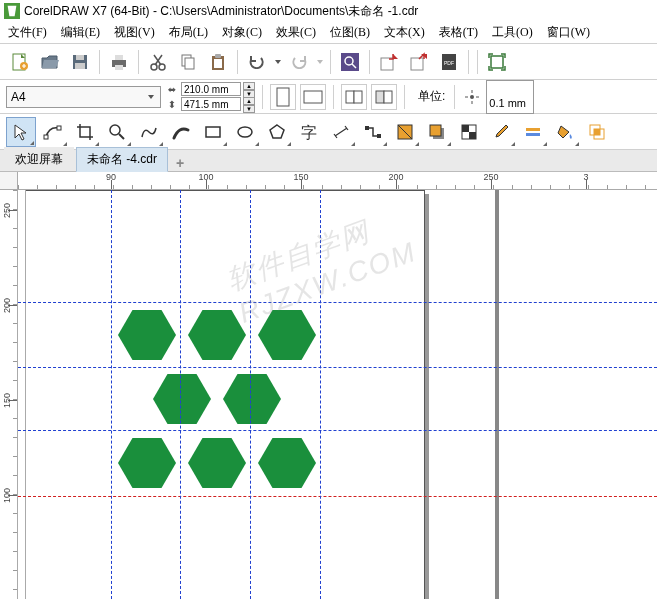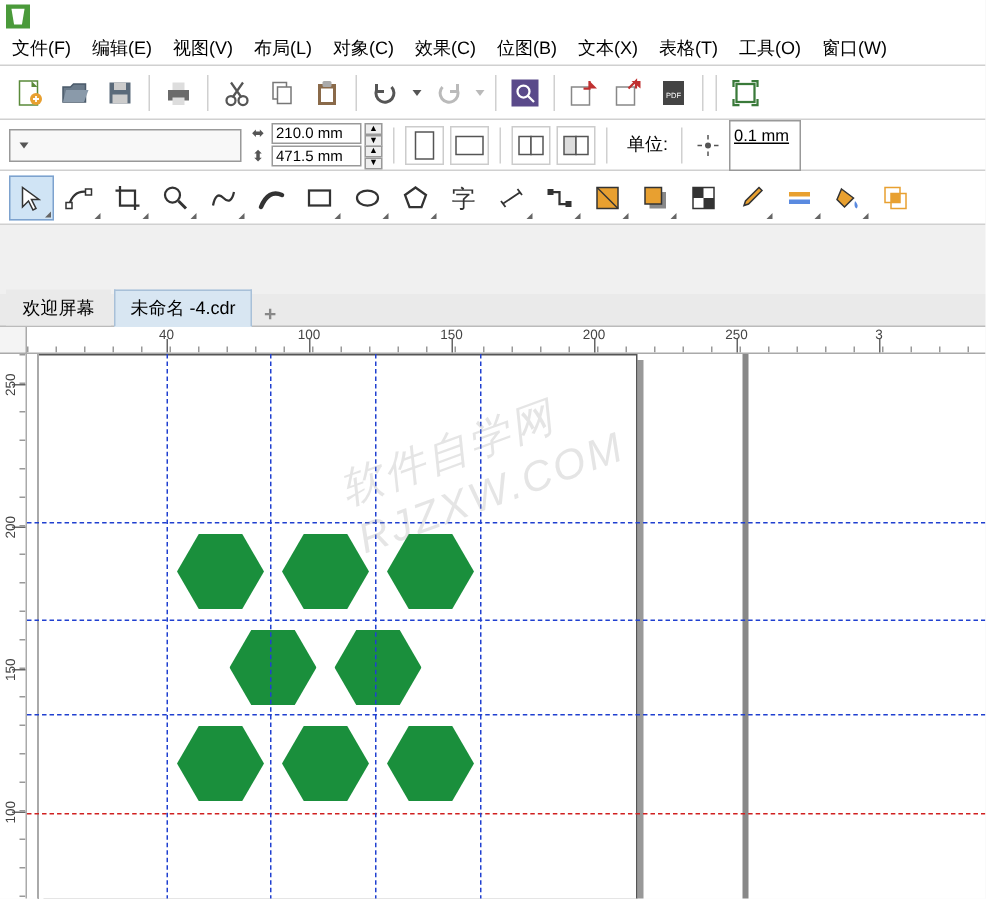--- a/index.html
+++ b/index.html
@@ -2,46 +2,46 @@
 <html><head>
 <meta charset="utf-8">
 <style>
   * { box-sizing: border-box; margin: 0; padding: 0; }
   body { font-family: "Microsoft YaHei", Tahoma, sans-serif; font-size: 12px; background: #f0f0f0; width: 657px; height: 599px; overflow: hidden; }
   .titlebar { height: 22px; background: #fff; display: flex; align-items: center; padding: 0 4px; gap: 4px; }
   .app-icon { width: 16px; height: 16px; background: #4a9a3a; display: flex; align-items: center; justify-content: center; }
   .app-icon svg { width: 14px; height: 14px; }
   .title-text { font-size: 12px; color: #000; }
   .menubar { height: 22px; background: #fff; display: flex; align-items: center; padding: 0 8px; gap: 14px; border-bottom: 1px solid #d0d0d0; }
-  .menu-item { font-size: 12px; cursor: pointer; }
+  .menu-item { font-size: 12px; cursor: pointer; font-family: Liberation Serif, serif; }
   .toolbar1 { height: 36px; background: #fff; display: flex; align-items: center; padding: 0 6px; gap: 2px; border-bottom: 1px solid #d0d0d0; }
   .tbtn { width: 28px; height: 28px; display: flex; align-items: center; justify-content: center; cursor: pointer; border: 1px solid transparent; }
   .sep { width: 1px; height: 24px; background: #d0d0d0; margin: 0 3px; }
   .dd-arrow { width: 10px; display:flex; align-items:center; justify-content:center; }
   .zoom-combo { width: 80px; height: 22px; border: 1px solid #888; background: #fff; display: flex; align-items: center; padding: 0 2px 0 4px; font-size: 12px; }
   .zoom-combo span { flex:1; }
   .propbar { height: 34px; background: #fff; display: flex; align-items: center; padding: 0 6px; gap: 4px; border-bottom: 1px solid #d0d0d0; }
   .paper-combo { width: 155px; height: 22px; border: 1px solid #999; background: #f8f8f8; display: flex; align-items: center; padding: 0 4px; font-size: 12px; }
   .paper-combo span { flex:1; }
   .dim-group { display:flex; flex-direction:column; gap:0px; }
   .dim-row { display:flex; align-items:center; height:15px; gap:2px; }
   .dim-icon { width:14px; display:flex; justify-content:center; font-size:10px; color:#555;}
   .dim-input { width:60px; height:14px; border:1px solid #999; background:#fff; font-size:10px; padding:0 2px; display:flex; align-items:center;}
   .spin { width:12px; height:14px; display:flex; flex-direction:column; }
   .spin div { flex:1; border:1px solid #999; background:#eee; font-size:6px; display:flex; align-items:center; justify-content:center; line-height:1;}
   .orient-btn { width:26px; height:26px; border:1px solid #ccc; background:#fff; display:flex; align-items:center; justify-content:center; cursor:pointer;}
   .unit-label { font-size:12px; margin:0 2px 0 6px;text-align:right;}
   .unit-combo { width:80px; height:22px; border:1px solid #999; background:#fff; display:flex; align-items:center; padding:0 4px; font-size:12px;}
   .unit-combo span{flex:1;}
-  .nudge-input { width:48px; height:22px; border:1px solid #999; background:#fff; font-size:11px; padding:16px 2px; display:flex; align-items:flex-end;text-decoration:underline;}
+  .nudge-input { width:48px; height:22px; border:1px solid #999; background:#fff; font-size:11px; padding:16px 2px; display:flex; align-items:flex-start;}
   .toolbox { height: 36px; background: #fff; display: flex; align-items: center; padding: 0 6px; gap: 2px; border-bottom: 1px solid #d0d0d0; }
   .tool { width:30px; height:30px; display:flex; align-items:center; justify-content:center; cursor:pointer; position:relative;}
   .tool.active { background:#d0e4f5; border:1px solid #7da2ce;}
   .tool .corner { position:absolute; right:1px; bottom:1px; width:0; height:0; border-right:4px solid #666; border-top:4px solid transparent;}
-  .tabs { height:22px; background:#eaeaea; display:flex; align-items:flex-end; padding:0 4px; border-bottom:1px solid #bbb;margin-top:46px;}
+  .tabs { height:22px; background:#eaeaea; display:flex; align-items:flex-end; padding:0 4px; border-bottom:1px solid #bbb;}
   .tab { padding:3px 10px; font-size:12px; background:#eaeaea; border:1px solid transparent; cursor:pointer; margin-right:2px; border-bottom:none;}
   .tab.active { background:#d8e6f2; border-color:#a8c0d8; border-bottom:1px solid #d8e6f2; position:relative; top:1px;}
   .tab-add { width:20px; text-align:center; color:#888; cursor:pointer; font-size:14px; font-weight:bold;}
   .workspace { position:relative; height: calc(599px - 22px - 22px - 36px - 34px - 36px - 22px); background:#fff; display:flex; }
   .ruler-corner { width:18px; height:18px; background:#f4f4f4; border-right:1px solid #aaa; border-bottom:1px solid #aaa; position:absolute; top:0; left:0; z-index:3;}
   .ruler-h { position:absolute; top:0; left:18px; right:0; height:18px; background:#fff; border-bottom:1px solid #aaa; z-index:2; overflow:hidden;}
   .ruler-v { position:absolute; top:18px; left:0; width:18px; bottom:0; background:#fff; border-right:1px solid #aaa; z-index:2; overflow:hidden;}
   .canvas-area { position:absolute; top:18px; left:18px; right:0; bottom:0; background:#fff; overflow:hidden;}
   .tick-h { position:absolute; top:0; height:18px; }
   .tick-h .maj { position:absolute; bottom:0; width:1px; height:10px; background:#666;}
@@ -61,20 +61,21 @@
 </style>
 </head>
 <body>
 
 <div class="titlebar">
   <div class="app-icon">
     <svg viewBox="0 0 16 16">
         <path d="M3 2 L13 2 L11 14 L5 14 Z" fill="#fff"></path>
       </svg>
   </div>
+  <div class="title-text">CorelDRAW X7 (64-Bit) - C:\Users\Administrator\Documents\未命名 -1.cdr</div>
 </div>
 
 <div class="menubar">
   <span class="menu-item">文件(F)</span>
   <span class="menu-item">编辑(E)</span>
   <span class="menu-item">视图(V)</span>
   <span class="menu-item">布局(L)</span>
   <span class="menu-item">对象(C)</span>
   <span class="menu-item">效果(C)</span>
   <span class="menu-item">位图(B)</span>
@@ -192,20 +193,21 @@
   <div class="tbtn">
       <svg width="20" height="20">
         <rect x="4" y="4" width="12" height="12" fill="none" stroke="#3a7a3a" stroke-width="1.5"></rect>
         <path d="M2 6 L2 2 L6 2 M14 2 L18 2 L18 6 M18 14 L18 18 L14 18 M6 18 L2 18 L2 14" stroke="#3a7a3a" fill="none" stroke-width="1.5"></path>
       </svg>
     </div>
 </div>
 
 <div class="propbar">
   <div class="paper-combo">
+      <span>A4</span>
       <svg width="10" height="10">
         <path d="M2 3 L8 3 L5 7 Z" fill="#555"></path>
       </svg>
     </div>
   <div class="dim-group">
     <div class="dim-row">
       <span class="dim-icon">⬌</span>
       <div class="dim-input">
           <span>210.0 mm</span>
         </div>
@@ -392,21 +394,21 @@
   <div class="tab">欢迎屏幕</div>
   <div class="tab active">未命名 -4.cdr</div>
   <div class="tab-add">+</div>
 </div>
 
 <div class="workspace">
   <div class="ruler-corner"></div>
   <div class="ruler-h" id="rulerH">
       <div class="tick-h" style="left: 93px;">
         <div class="maj"></div>
-        <div class="lbl">40</div>
+        <div class="lbl">90</div>
       </div>
       <div class="tick-h" style="left: 188px;">
         <div class="maj"></div>
         <div class="lbl">100</div>
       </div>
       <div class="tick-h" style="left: 283px;">
         <div class="maj"></div>
         <div class="lbl">150</div>
       </div>
       <div class="tick-h" style="left: 378px;">

